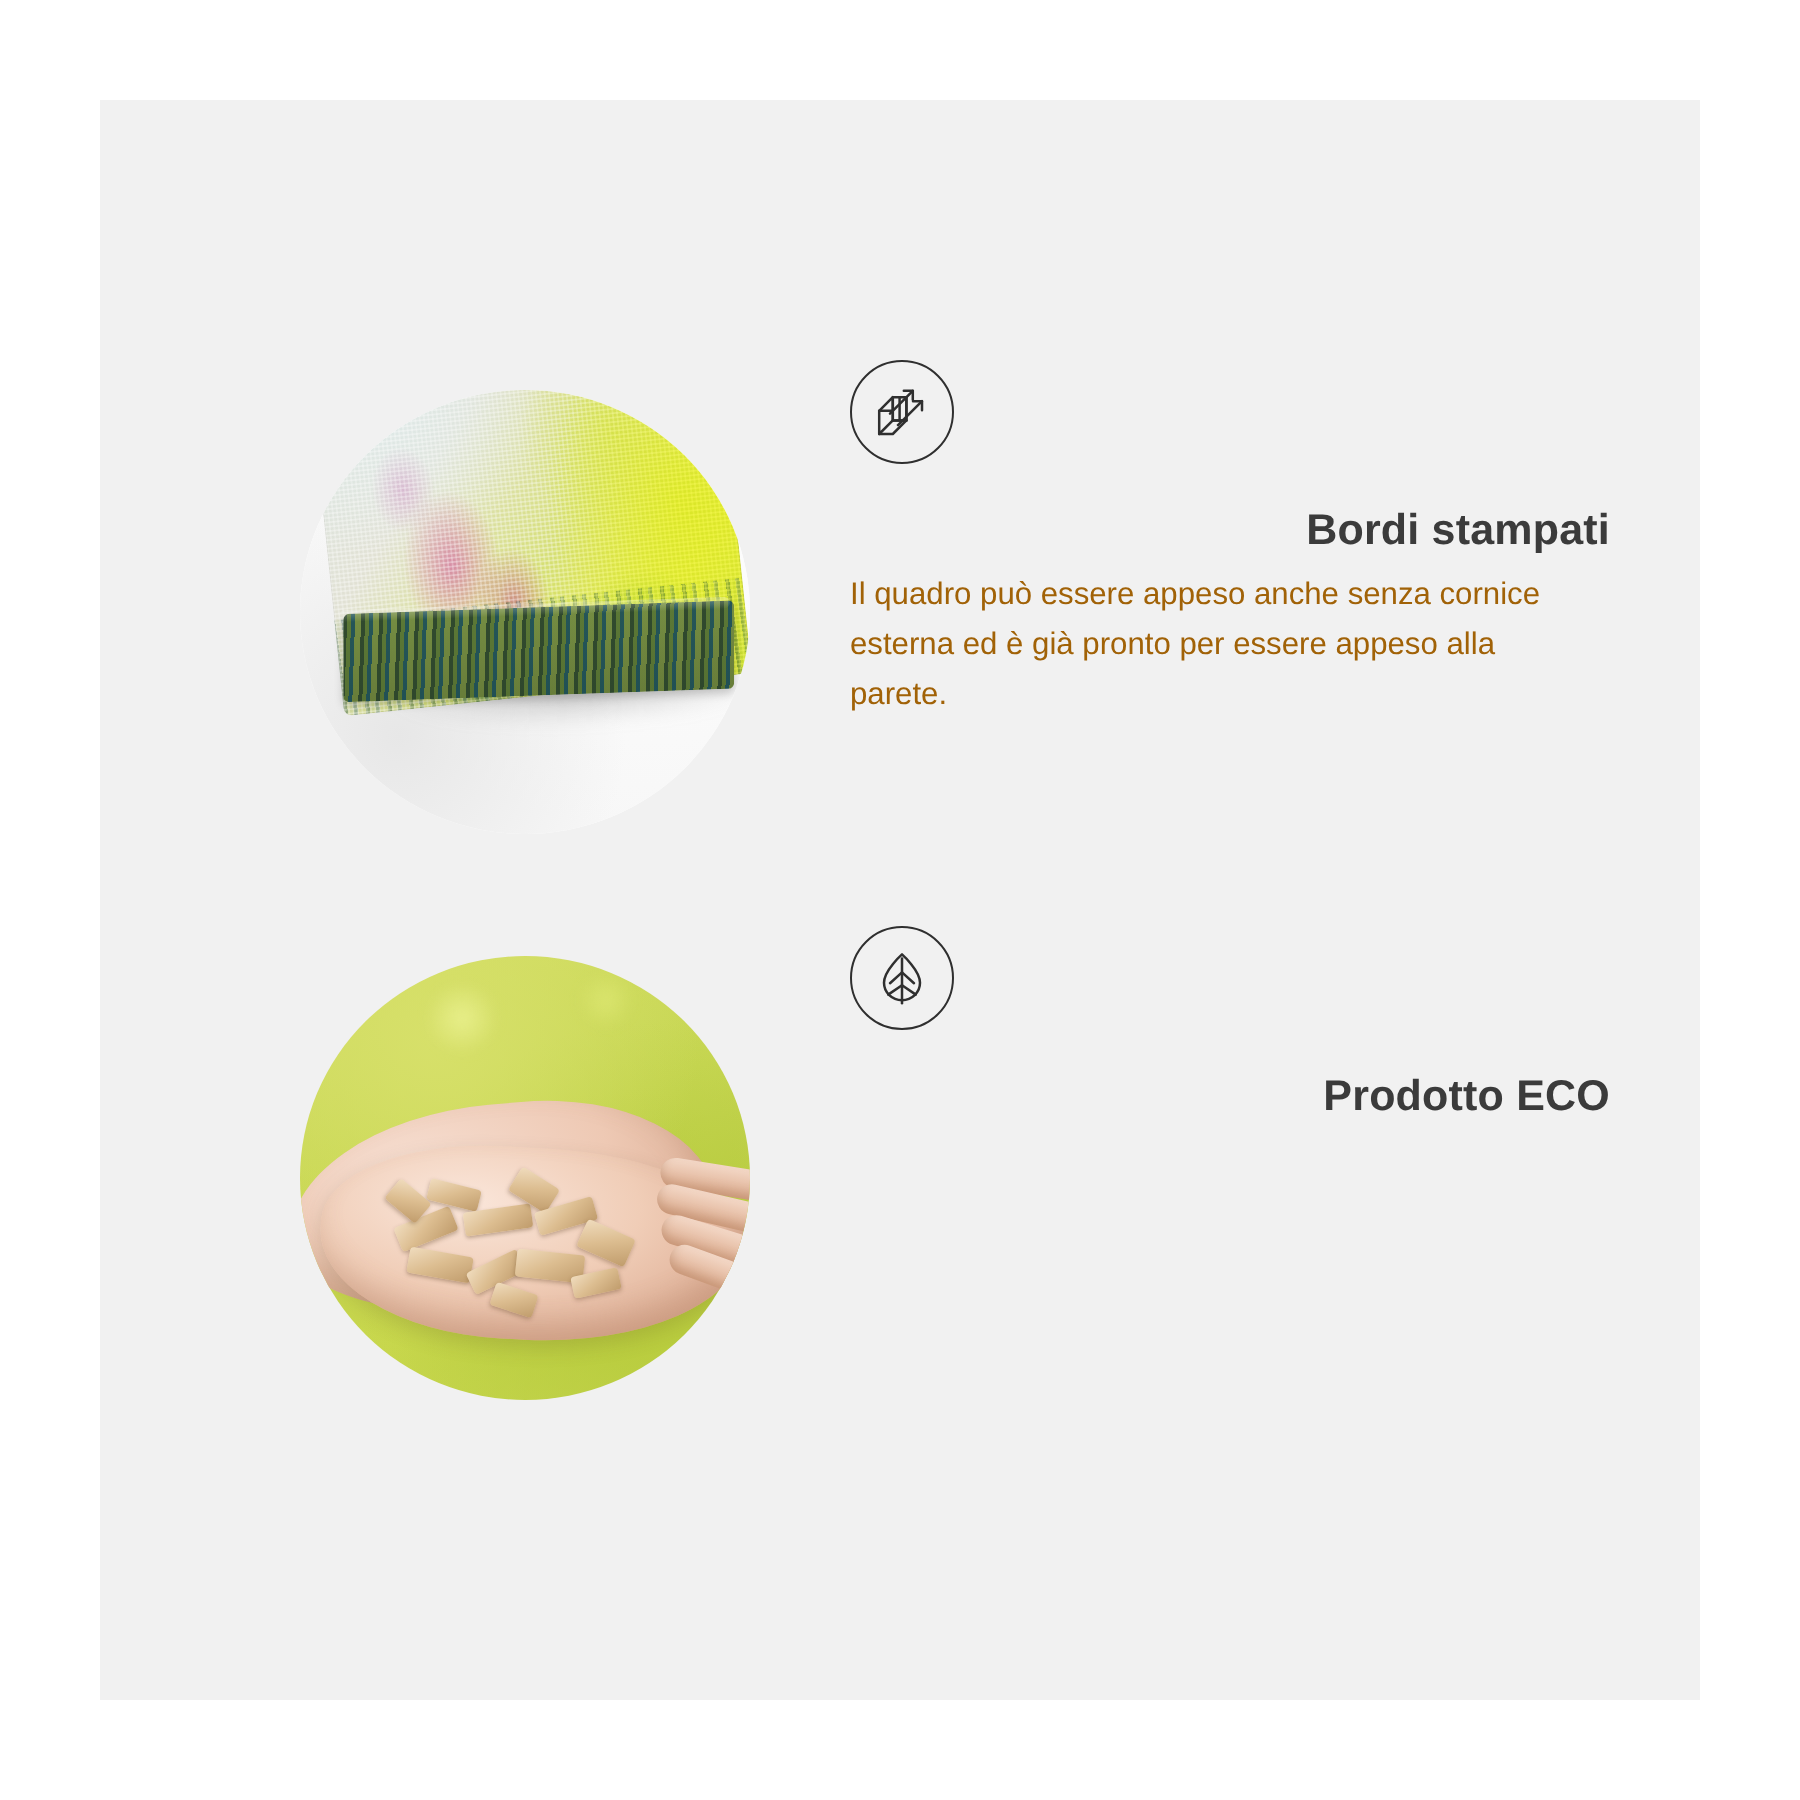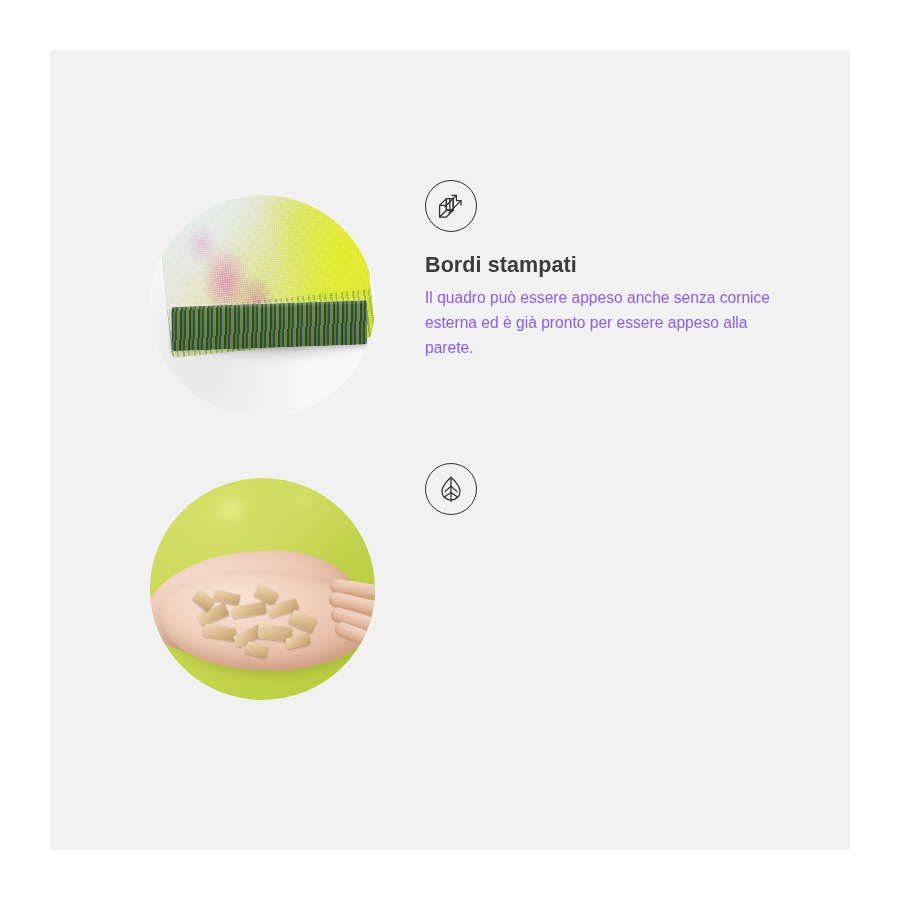--- a/index.html
+++ b/index.html
@@ -287,26 +287,27 @@
   }
   .icon-badge svg { display: block; }
 
   .feature-title {
     margin: 0 0 6px 0;
     font-size: 21.5px;
     font-weight: 600;
     color: #3b3b3b;
     letter-spacing: 0.1px;
     line-height: 1.2;
+    text-align: right;
   }
   .feature-desc {
     margin: 0;
     font-size: 15.6px;
     font-weight: 400;
-    color: #8b5cf6;
+    color: #a16207;
     line-height: 25px;
     max-width: 368px;
   }
 </style>
 </head>
 <body>
 
 <div class="page">
   <div class="panel">
 
@@ -385,17 +386,18 @@
         <div class="icon-badge">
           <svg width="30" height="30" viewBox="0 0 30 30" fill="none" stroke="#2f2f2f" stroke-width="1.25" stroke-linecap="round" stroke-linejoin="round">
             <path d="M15 3.2 C15 3.2 24 11.2 24 17.4 C24 22.2 19.97 26.1 15 26.1 C10.03 26.1 6 22.2 6 17.4 C6 11.2 15 3.2 15 3.2 Z"></path>
             <path d="M15 5.2 L15 27.6"></path>
             <path d="M15 12.2 L9.0 17.6"></path>
             <path d="M15 12.2 L21.0 17.6"></path>
             <path d="M15 18.6 L8.1 23.3"></path>
             <path d="M15 18.6 L21.9 23.3"></path>
           </svg>
         </div>
+        <h2 class="feature-title">Prodotto ECO</h2>
       </div>
     </div>
 
   </div>
 </div>
 
 </body></html>

